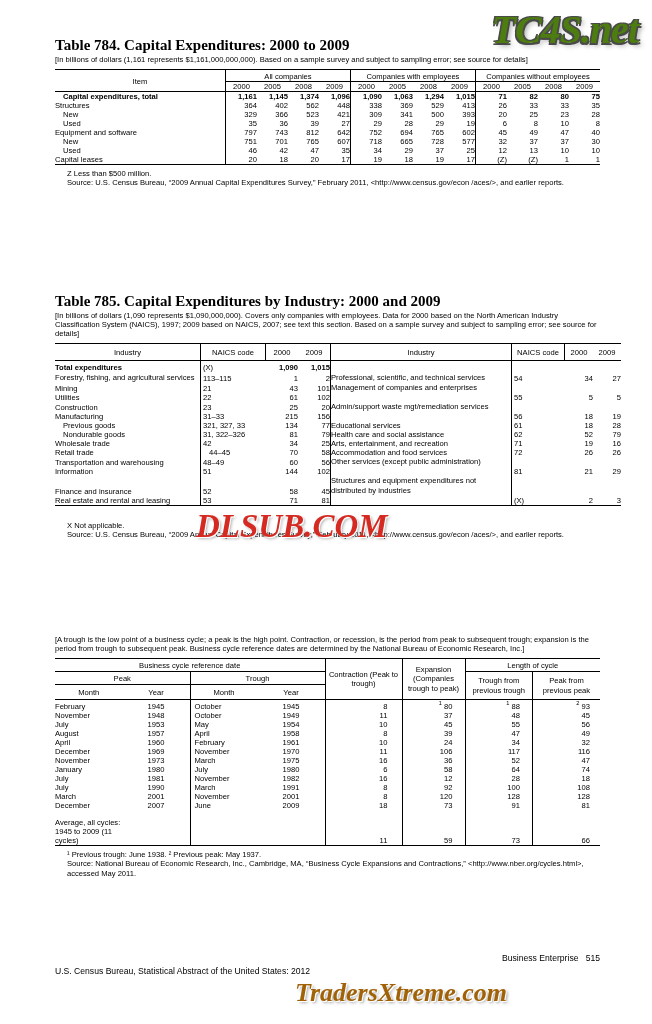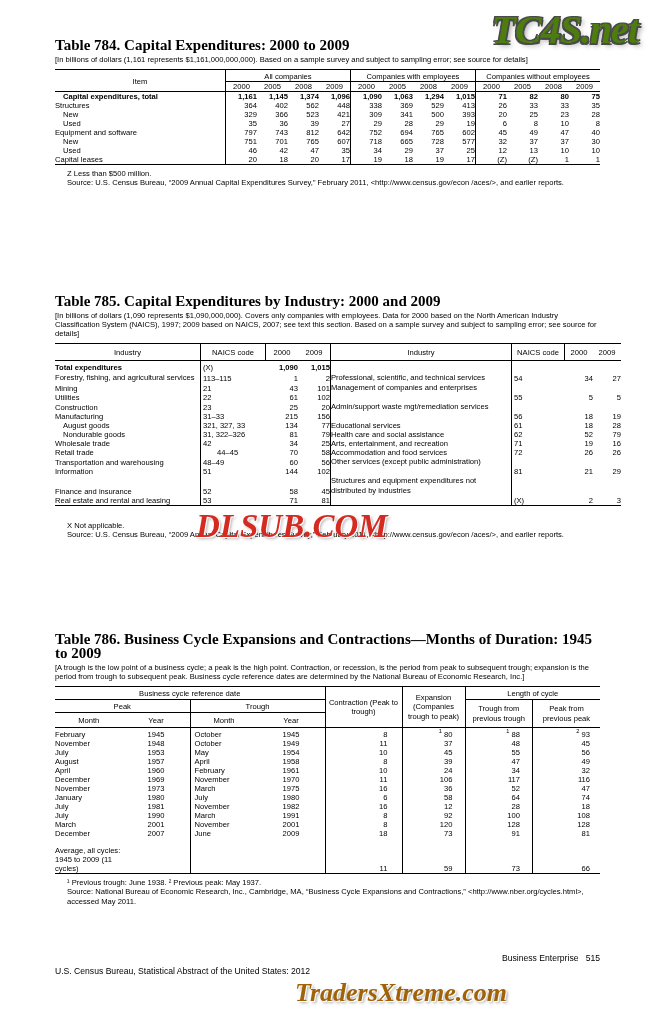--- a/index.html
+++ b/index.html
@@ -324,21 +324,21 @@
         <td class="l" style="padding-left:2px;border-left:0.6px solid #000;">31–33</td>
         <td class="r">215</td>
         <td class="r vline">156</td>
         <td class="l"></td>
         <td class="l" style="padding-left:2px;border-left:0.6px solid #000;">56</td>
         <td class="r">18</td>
         <td class="r">19</td>
       </tr>
 
       <tr>
-        <td class="l" style="padding-left:8px;">August goods</td>
+        <td class="l" style="padding-left:8px;">Previous goods</td>
         <td class="l" style="padding-left:2px;border-left:0.6px solid #000;">321, 327, 33</td>
         <td class="r">134</td>
         <td class="r vline">77</td>
         <td class="l">Educational services</td>
         <td class="l" style="padding-left:2px;border-left:0.6px solid #000;">61</td>
         <td class="r">18</td>
         <td class="r">28</td>
       </tr>
 
       <tr>
@@ -358,21 +358,21 @@
         <td class="r">34</td>
         <td class="r vline">25</td>
         <td class="l">Arts, entertainment, and recreation</td>
         <td class="l" style="padding-left:2px;border-left:0.6px solid #000;">71</td>
         <td class="r">19</td>
         <td class="r">16</td>
       </tr>
 
       <tr>
         <td class="l">Retail trade</td>
-        <td class="l" style="padding-left:16px;border-left:0.6px solid #000;">44–45</td>
+        <td class="l" style="padding-left:8px;border-left:0.6px solid #000;">44–45</td>
         <td class="r">70</td>
         <td class="r vline">58</td>
         <td class="l">Accommodation and food services</td>
         <td class="l" style="padding-left:2px;border-left:0.6px solid #000;">72</td>
         <td class="r">26</td>
         <td class="r">26</td>
       </tr>
 
       <tr>
         <td class="l">Transportation and warehousing</td>
@@ -422,21 +422,20 @@
 
     <div class="foot" style="margin-top:15px;">
       <div style="padding-left:12px;">X Not applicable.</div>
       <div style="padding-left:12px;">Source: U.S. Census Bureau, “2009 Annual Capital Expenditures Survey,” February 2011, &lt;http://www.census.gov/econ /aces/&gt;, and earlier reports.</div>
     </div>
   </div>
 
   <div class="wm-dlsub">DLSUB.COM</div>
 
   <div class="sec" style="left:55px;top:632px;width:545px;">
-    <div class="tbl-title">Table 786. Business Cycle Expansions and Contractions—Months of Duration: 1945 to 2009</div>
     <div class="tbl-head-note">[A trough is the low point of a business cycle; a peak is the high point. Contraction, or recession, is the period from peak to subsequent trough; expansion is the period from trough to subsequent peak. Business cycle reference dates are determined by the National Bureau of Economic Research, Inc.]</div>
 
     <table class="grid" style="margin-top:5px;width:545px;table-layout:fixed;">
       <tbody>
           <tr class="tline-top">
         <td colspan="4" class="c hline" style="padding:2px 0 1px 0;border-right:0.6px solid #000;">Business cycle reference date</td>
         <td rowspan="3" class="c" style="width:72px;padding:0 2px;border-right:0.6px solid #000;vertical-align:middle;line-height:9.5px;">Contraction (Peak to trough)</td>
         <td rowspan="3" class="c" style="width:58px;padding:0 2px;border-right:0.6px solid #000;vertical-align:middle;line-height:9.5px;">Expansion (Companies trough to peak)</td>
         <td colspan="2" class="c hline" style="padding:2px 0 1px 0;">Length of cycle</td>
       </tr>

